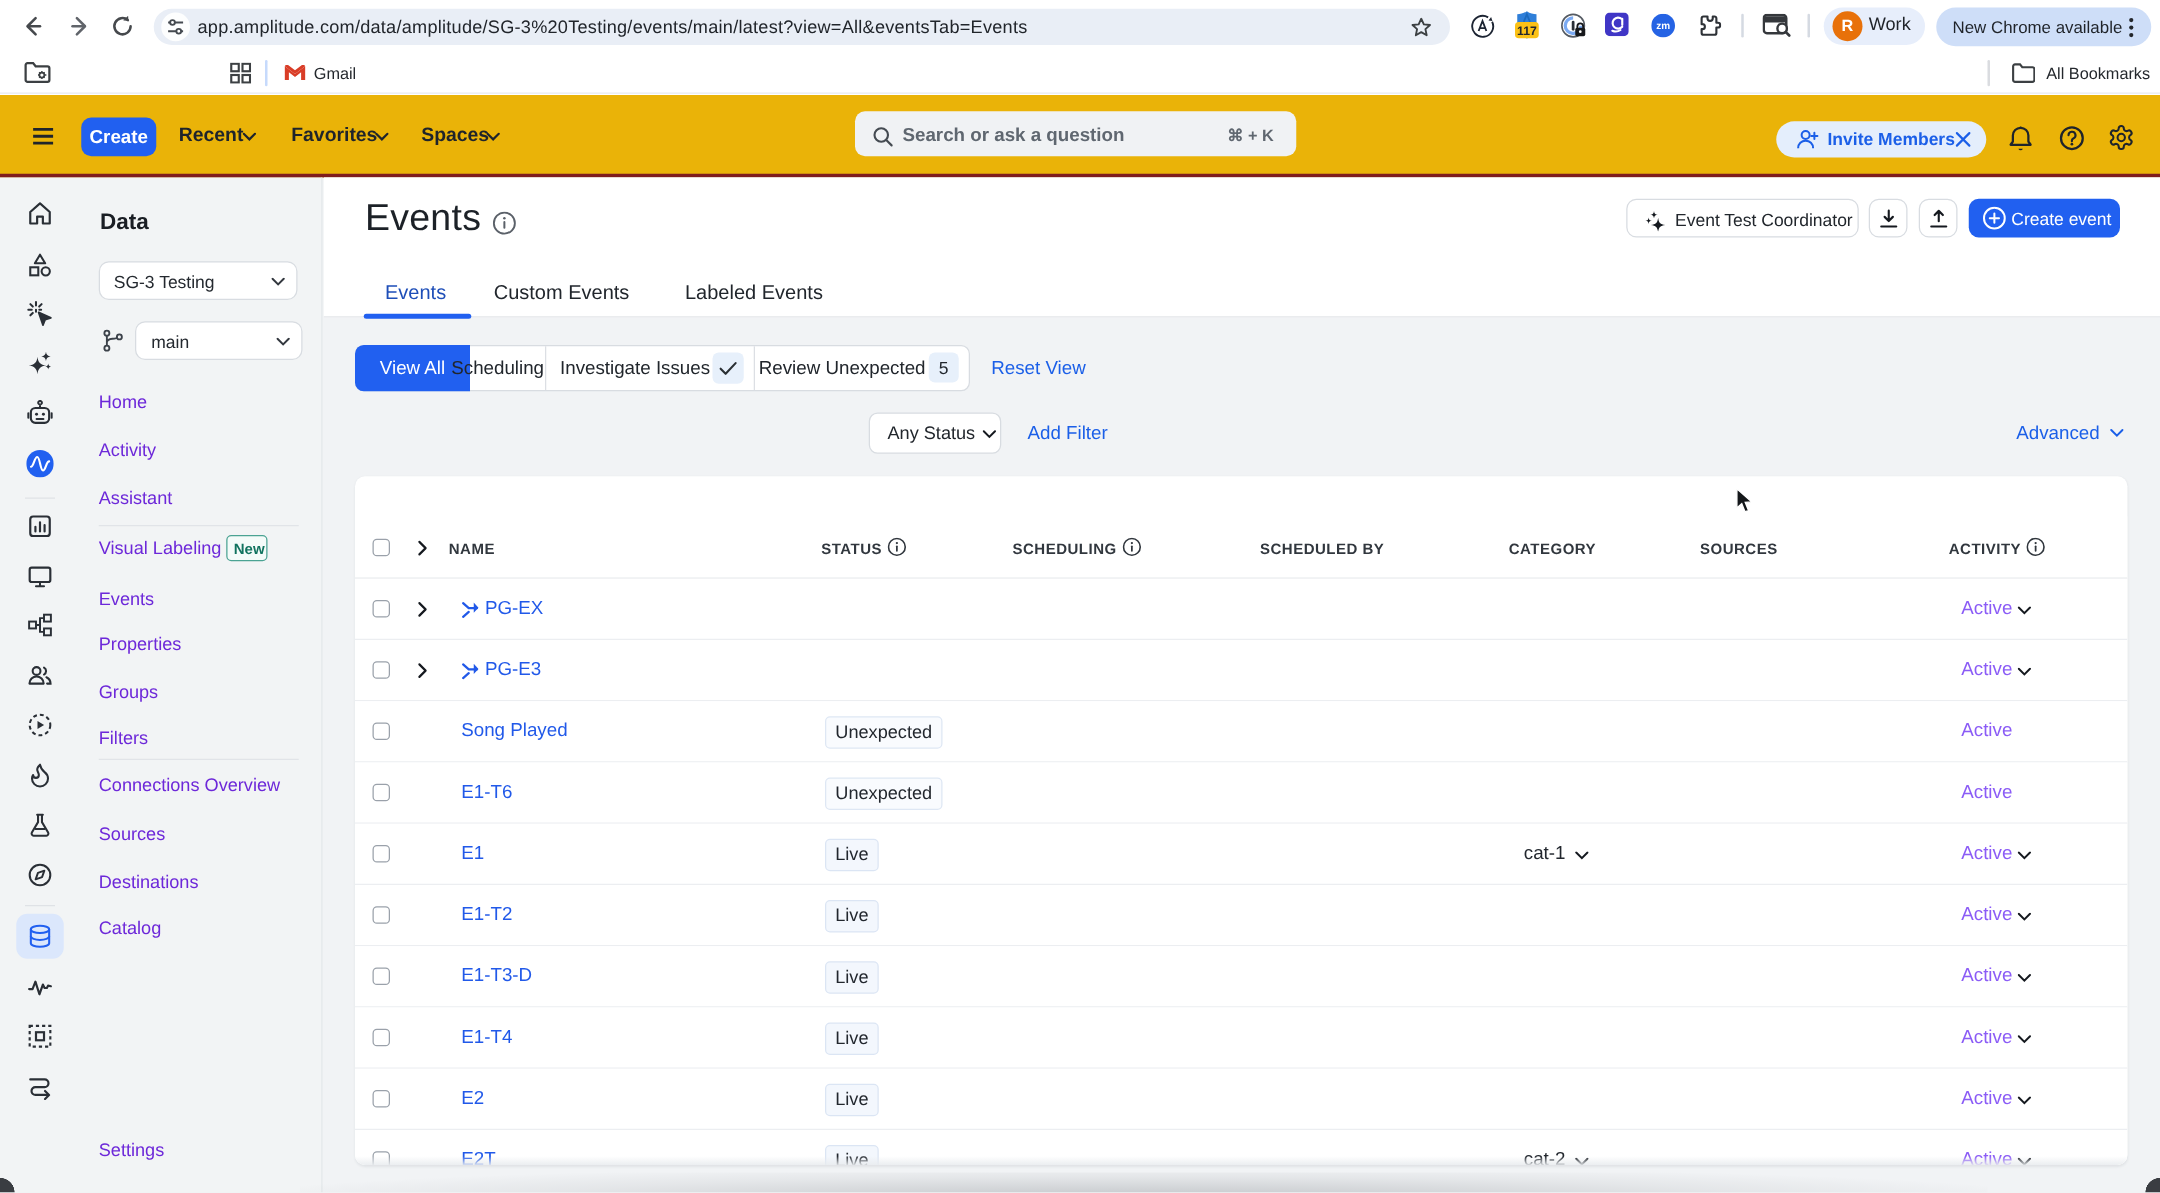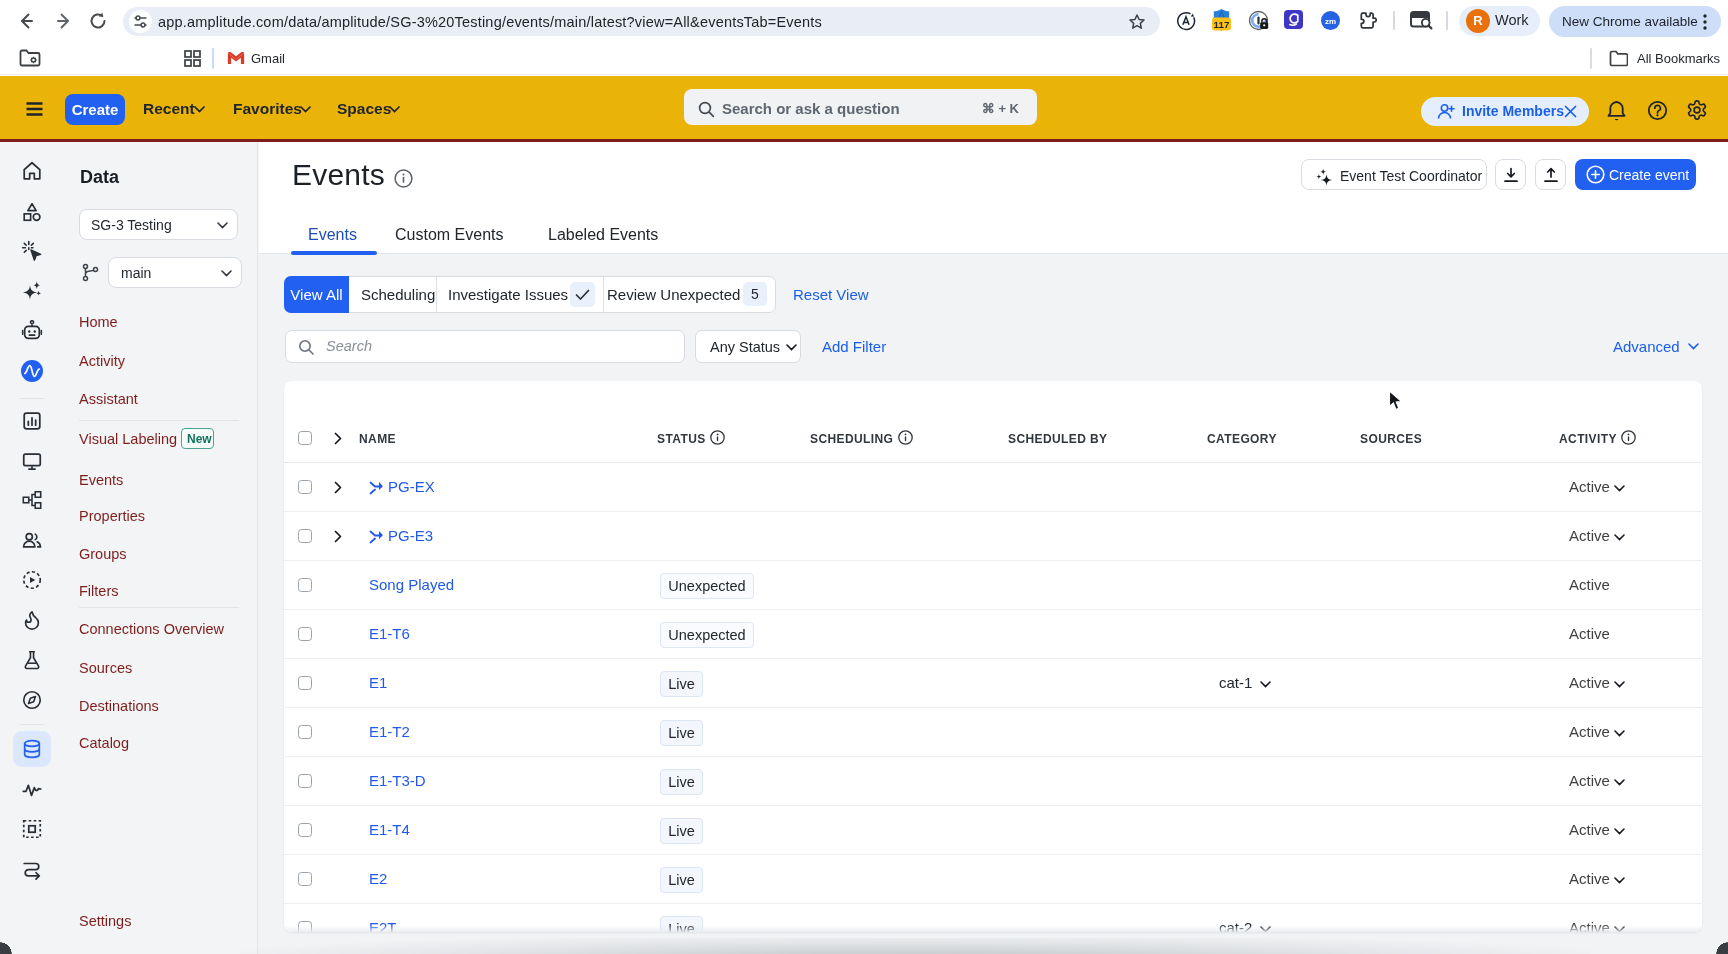--- a/index.html
+++ b/index.html
@@ -26,21 +26,21 @@
   #gsearch .ph { position:absolute; left:38px; top:11px; font-size:15px; color:#5f6770; }
   #gsearch .kk { position:absolute; right:18px; top:12px; font-size:13px; color:#5f6770; }
   #invitepill { position:absolute; left:1421px; top:21px; width:168px; height:29px; background:#e4eefc; border-radius:15px; }
   #invitepill .txt { position:absolute; left:41px; top:6px; font-size:14px; color:#1b5fe8; white-space:nowrap; }
 
   
   #rail { position:absolute; left:0; top:142px; width:64px; height:812px; background:#f2f4f5; }
   #panel { position:absolute; left:64px; top:142px; width:194px; height:812px; background:#f2f4f5; border-right:1px solid #e4e7ea; }
   #panel .title { position:absolute; left:16px; top:25px; font-size:18px; font-weight:bold; color:#1a1e24; }
   .sel { position:absolute; background:#fff; border:1px solid #d8dce1; border-radius:8px; font-size:14px; color:#24292f; }
-  .nav { position:absolute; left:15px; font-size:14.5px; color:#7f1d1d;text-align:right; }
+  .nav { position:absolute; left:15px; font-size:14.5px; color:#6d28d9;text-align:right; }
   .ndiv { position:absolute; left:15px; width:160px; height:1px; background:#e1e4e8; }
   .raildiv { position:absolute; left:20px; width:24px; height:1px; background:#dfe2e6; }
   .railic { position:absolute; left:21px; }
 
   
   #main { position:absolute; left:259px; top:142px; width:1469px; height:812px; background:#f1f3f5; }
   #whitezone { position:absolute; left:0; top:0; width:1469px; height:112px; background:#ffffff; border-bottom:1px solid #e3e6e9; }
   #ptitle { position:absolute; left:33px; top:16px; font-size:30px; font-weight:500; color:#1c2127; letter-spacing:0.2px; }
   .tab { position:absolute; top:84px; font-size:16px; color:#21262c; white-space:nowrap; }
   #tabevents { left:49px; color:#1e4eb8; font-weight:500; }
@@ -50,21 +50,21 @@
   #etc span { position:absolute; left:38px; top:8px; font-size:14px; color:#21262c; white-space:nowrap; }
   #dlbtn { left:1236px; width:31px; }
   #ulbtn { left:1276px; width:31px; }
   #cebtn { position:absolute; left:1316px; top:17px; width:121px; height:31px; background:#2160f0; border-radius:8px; }
   #cebtn span { position:absolute; left:34px; top:8px; font-size:14px; color:#fff; white-space:nowrap; }
 
   
   #segwrap { position:absolute; left:25px; top:134px; height:37px; background:#fff; border:1px solid #d8dce1; border-radius:7px; }
   .seg { position:absolute; top:0; height:35px; font-size:15px; color:#21262c; white-space:nowrap; }
   .segdiv { position:absolute; top:0; width:1px; height:35px; background:#dcdfe4; }
-  #segviewall { position:absolute; left:-1px; top:-1px; width:65px; height:37px; background:#2160f0; border-radius:7px 0 0 7px; color:#fff; font-size:15px; font-weight:500; text-align:center; line-height:37px; }
+  #segviewall { position:absolute; left:-1px; top:-1px; width:92px; height:37px; background:#2160f0; border-radius:7px 0 0 7px; color:#fff; font-size:15px; font-weight:500; text-align:center; line-height:37px; }
   .chip { position:absolute; background:#e7f0fb; border-radius:5px; }
   #resetview { position:absolute; left:534px; top:144px; font-size:15px; color:#1b5fe8; }
 
   
   #tsearch { position:absolute; left:26px; top:188px; width:400px; height:33px; background:#fff; border:1px solid #d8dce1; border-radius:7px; }
   #tsearch .ph { position:absolute; left:40px; top:7px; font-size:14.5px; font-style:italic; color:#8a919a; }
   #anystatus { position:absolute; left:436px; top:188px; width:106px; height:33px; background:#fff; border:1px solid #d8dce1; border-radius:7px; }
   #anystatus span { position:absolute; left:14px; top:8px; font-size:14.5px; color:#21262c; }
   #addfilter { position:absolute; left:563px; top:196px; font-size:15px; color:#1b5fe8; }
   #advanced { position:absolute; left:1354px; top:196px; font-size:15px; color:#1b5fe8; }
@@ -75,21 +75,21 @@
   #thead .cnt { position:absolute; left:12px; top:9px; font-size:13px; color:#4d545c; }
   #thead .cce { position:absolute; left:98px; top:10px; font-size:12px; font-weight:bold; letter-spacing:0.4px; color:#2157e8; }
   #colrow { position:absolute; left:0; top:32px; width:1418px; height:50px; background:#fff; border-bottom:1px solid #e6e9ec; }
   .colh { position:absolute; top:19px; font-size:12px; font-weight:bold; color:#31373e; letter-spacing:0.4px; }
   .row { position:absolute; left:0; width:1418px; height:49px; background:#fff; border-bottom:1px solid #eceef1; }
   .cb { position:absolute; left:14px; top:17px; width:14px; height:14px; border:1.5px solid #9aa1aa; border-radius:3.5px; background:#fff; }
   .rowname { position:absolute; top:15px; font-size:15px; color:#2159e9; }
   .badge { position:absolute; left:376px; top:12px; height:26px; border-radius:4px; font-size:14.5px; color:#22272e; }
   .blive { width:43px; background:#f3f7fd; border:1px solid #dbe5f4; text-align:center; line-height:25px; }
   .bunex { width:94px; background:#f9fbfe; border:1px solid #dee7f4; text-align:center; line-height:25px; }
-  .active { position:absolute; left:1285px; top:15px; font-size:15px; color:#404040; }
+  .active { position:absolute; left:1285px; top:15px; font-size:15px; color:#8b5cf6; }
   .catg { position:absolute; left:935px; top:15px; font-size:15px; color:#22272e; }
   .rowchev { position:absolute; left:50px; top:18px; width:8px; height:13px; }
   .mergeic { position:absolute; left:85px; top:17px; width:16px; height:16px; }
   .achev { position:absolute; left:1330px; top:22px; width:11px; height:7px; }
   .cchev { position:absolute; left:976px; top:22px; width:11px; height:7px; }
   .inf { position:absolute; top:17px; }
 </style>
 </head>
 <body>
 <div id="page">
@@ -458,27 +458,20 @@
           </svg>
       </div>
       <div class="segdiv" style="left:318px;"></div>
       <div class="seg" style="left:322px; top:9px;">Review Unexpected</div>
       <div class="chip" style="left:458px; top:5px; width:24px; height:24px;">
           <span style="position:absolute;left:8px;top:4px;font-size:14px;color:#22272e;">5</span>
         </div>
     </div>
     <div id="resetview">Reset View</div>
 
-    <div id="tsearch">
-      <svg class="abs" style="left:12px;top:8px;" width="17" height="17" viewBox="0 0 17 17">
-          <circle cx="7" cy="7" r="5.2" fill="none" stroke="#6a727c" stroke-width="1.6"></circle>
-          <path d="M11 11 L15 15" stroke="#6a727c" stroke-width="1.6" stroke-linecap="round"></path>
-        </svg>
-      <span class="ph">Search</span>
-    </div>
     <div id="anystatus">
         <span>Any Status</span>
       <svg class="abs" style="left:90px;top:13px;" width="11" height="7" viewBox="0 0 11 7">
           <path d="M1 1 L5.5 5.5 L10 1" fill="none" stroke="#15191f" stroke-width="1.6" stroke-linecap="round"></path>
         </svg>
     </div>
     <div id="addfilter">Add Filter</div>
     <div id="advanced">Advanced</div>
     <svg class="abs" style="left:1429px;top:201px;" width="11" height="7" viewBox="0 0 11 7">
         <path d="M1 1 L5.5 5.5 L10 1" fill="none" stroke="#1b5fe8" stroke-width="1.6" stroke-linecap="round"></path>

